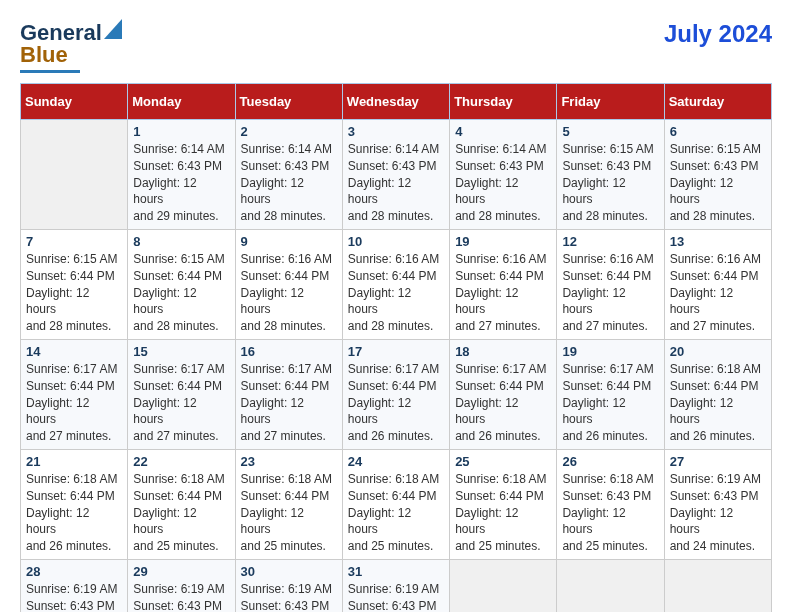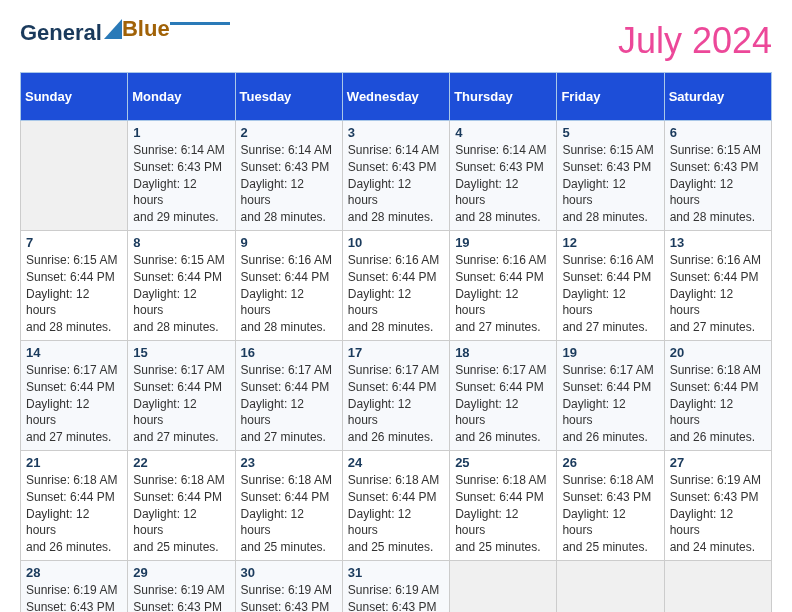--- a/index.html
+++ b/index.html
@@ -11,51 +11,52 @@
       padding: 20px;
     }
     .header {
       display: flex;
       justify-content: space-between;
       align-items: flex-start;
       margin-bottom: 10px;
     }
     .logo {
       display: flex;
+      flex-direction: column;
       align-items: flex-start;
     }
     .logo-line {
       width: 60px;
       height: 3px;
       background: #2a7ab8;
       margin-top: 2px;
     }
     .title-block {
       text-align: right;
     }
     .month-title {
-      font-size: 36px;
-      font-weight: normal;
-      color: #ec4899;
+      font-size: 24px;
+      font-weight: bold;
+      color: #1d4ed8;
     }
     .location-title {
       font-size: 16px;
       color: #1a3a5c;
     }
     table {
       width: 100%;
       border-collapse: collapse;
       table-layout: fixed;
     }
     thead tr th {
-      background: #1d4ed8;
+      background: #b91c1c;
       color: #fff;
       font-size: 13px;
       font-weight: bold;
-      padding: 16px 4px;
+      padding: 10px 4px;
       text-align: left;
       border: 1px solid #aac8e8;
     }
     tbody tr td {
       border: 1px solid #ccc;
       vertical-align: top;
       padding: 4px 5px;
       font-size: 10.5px;
       color: #222;
       height: 80px;

